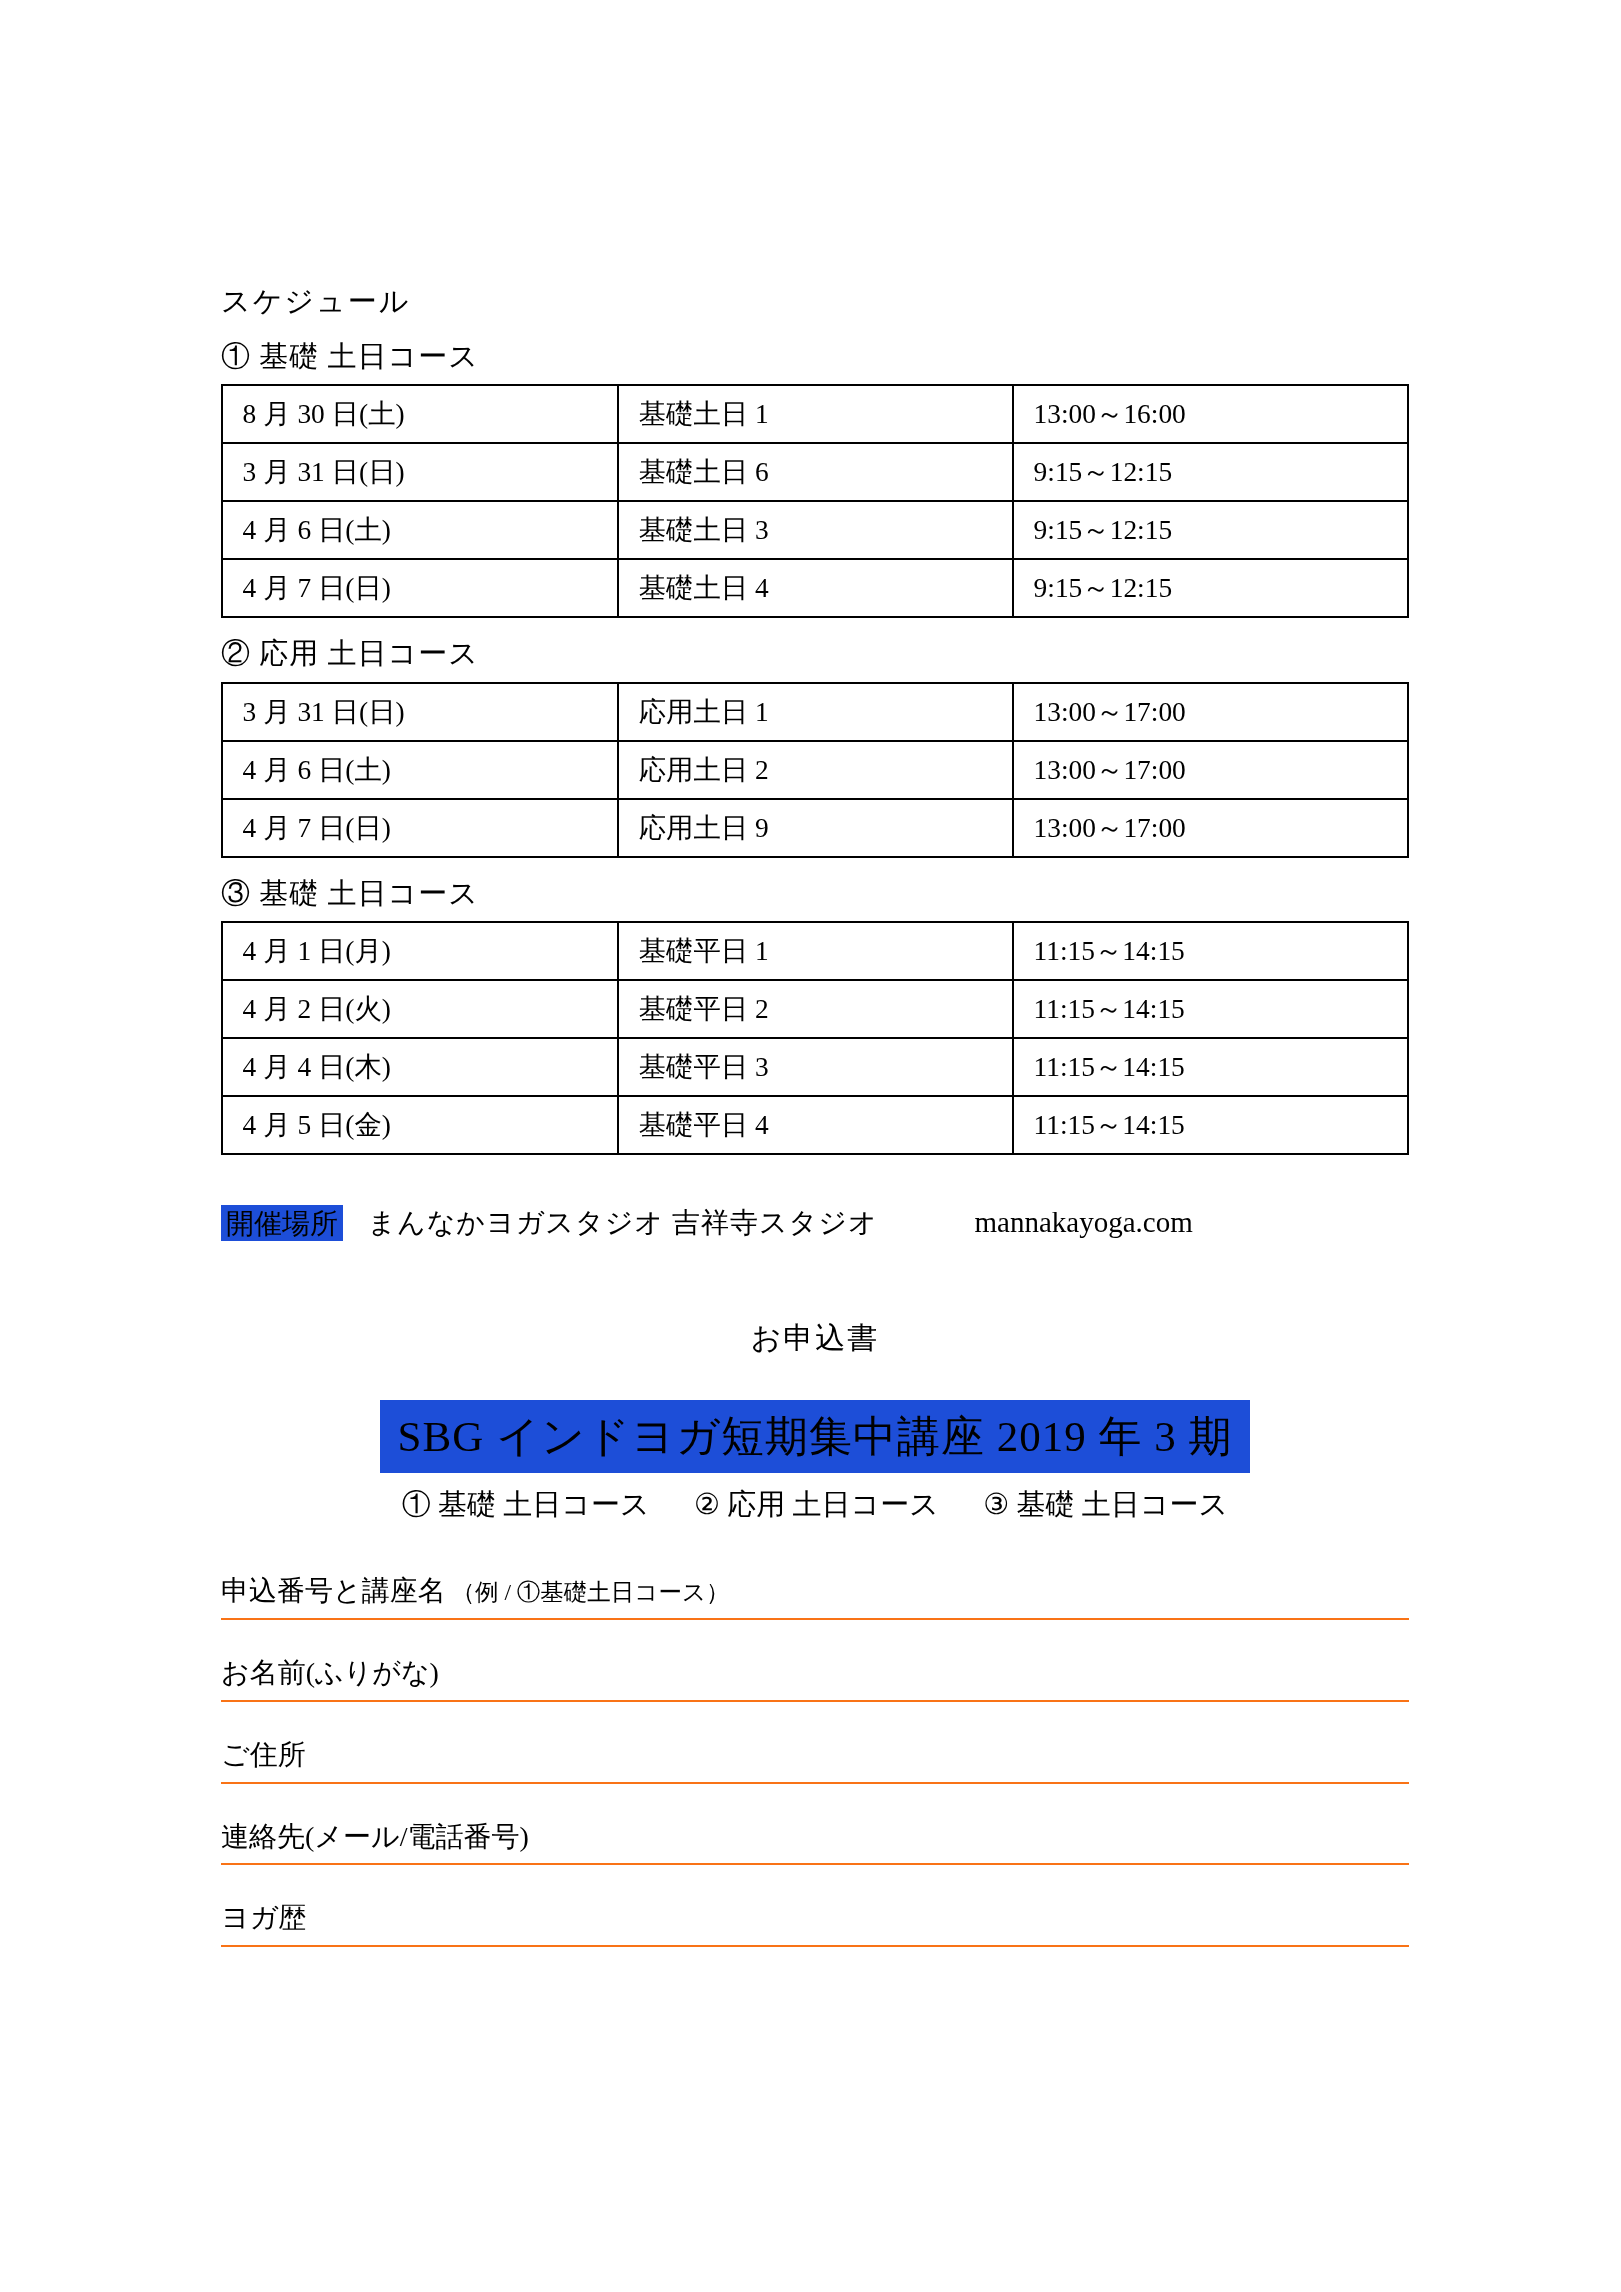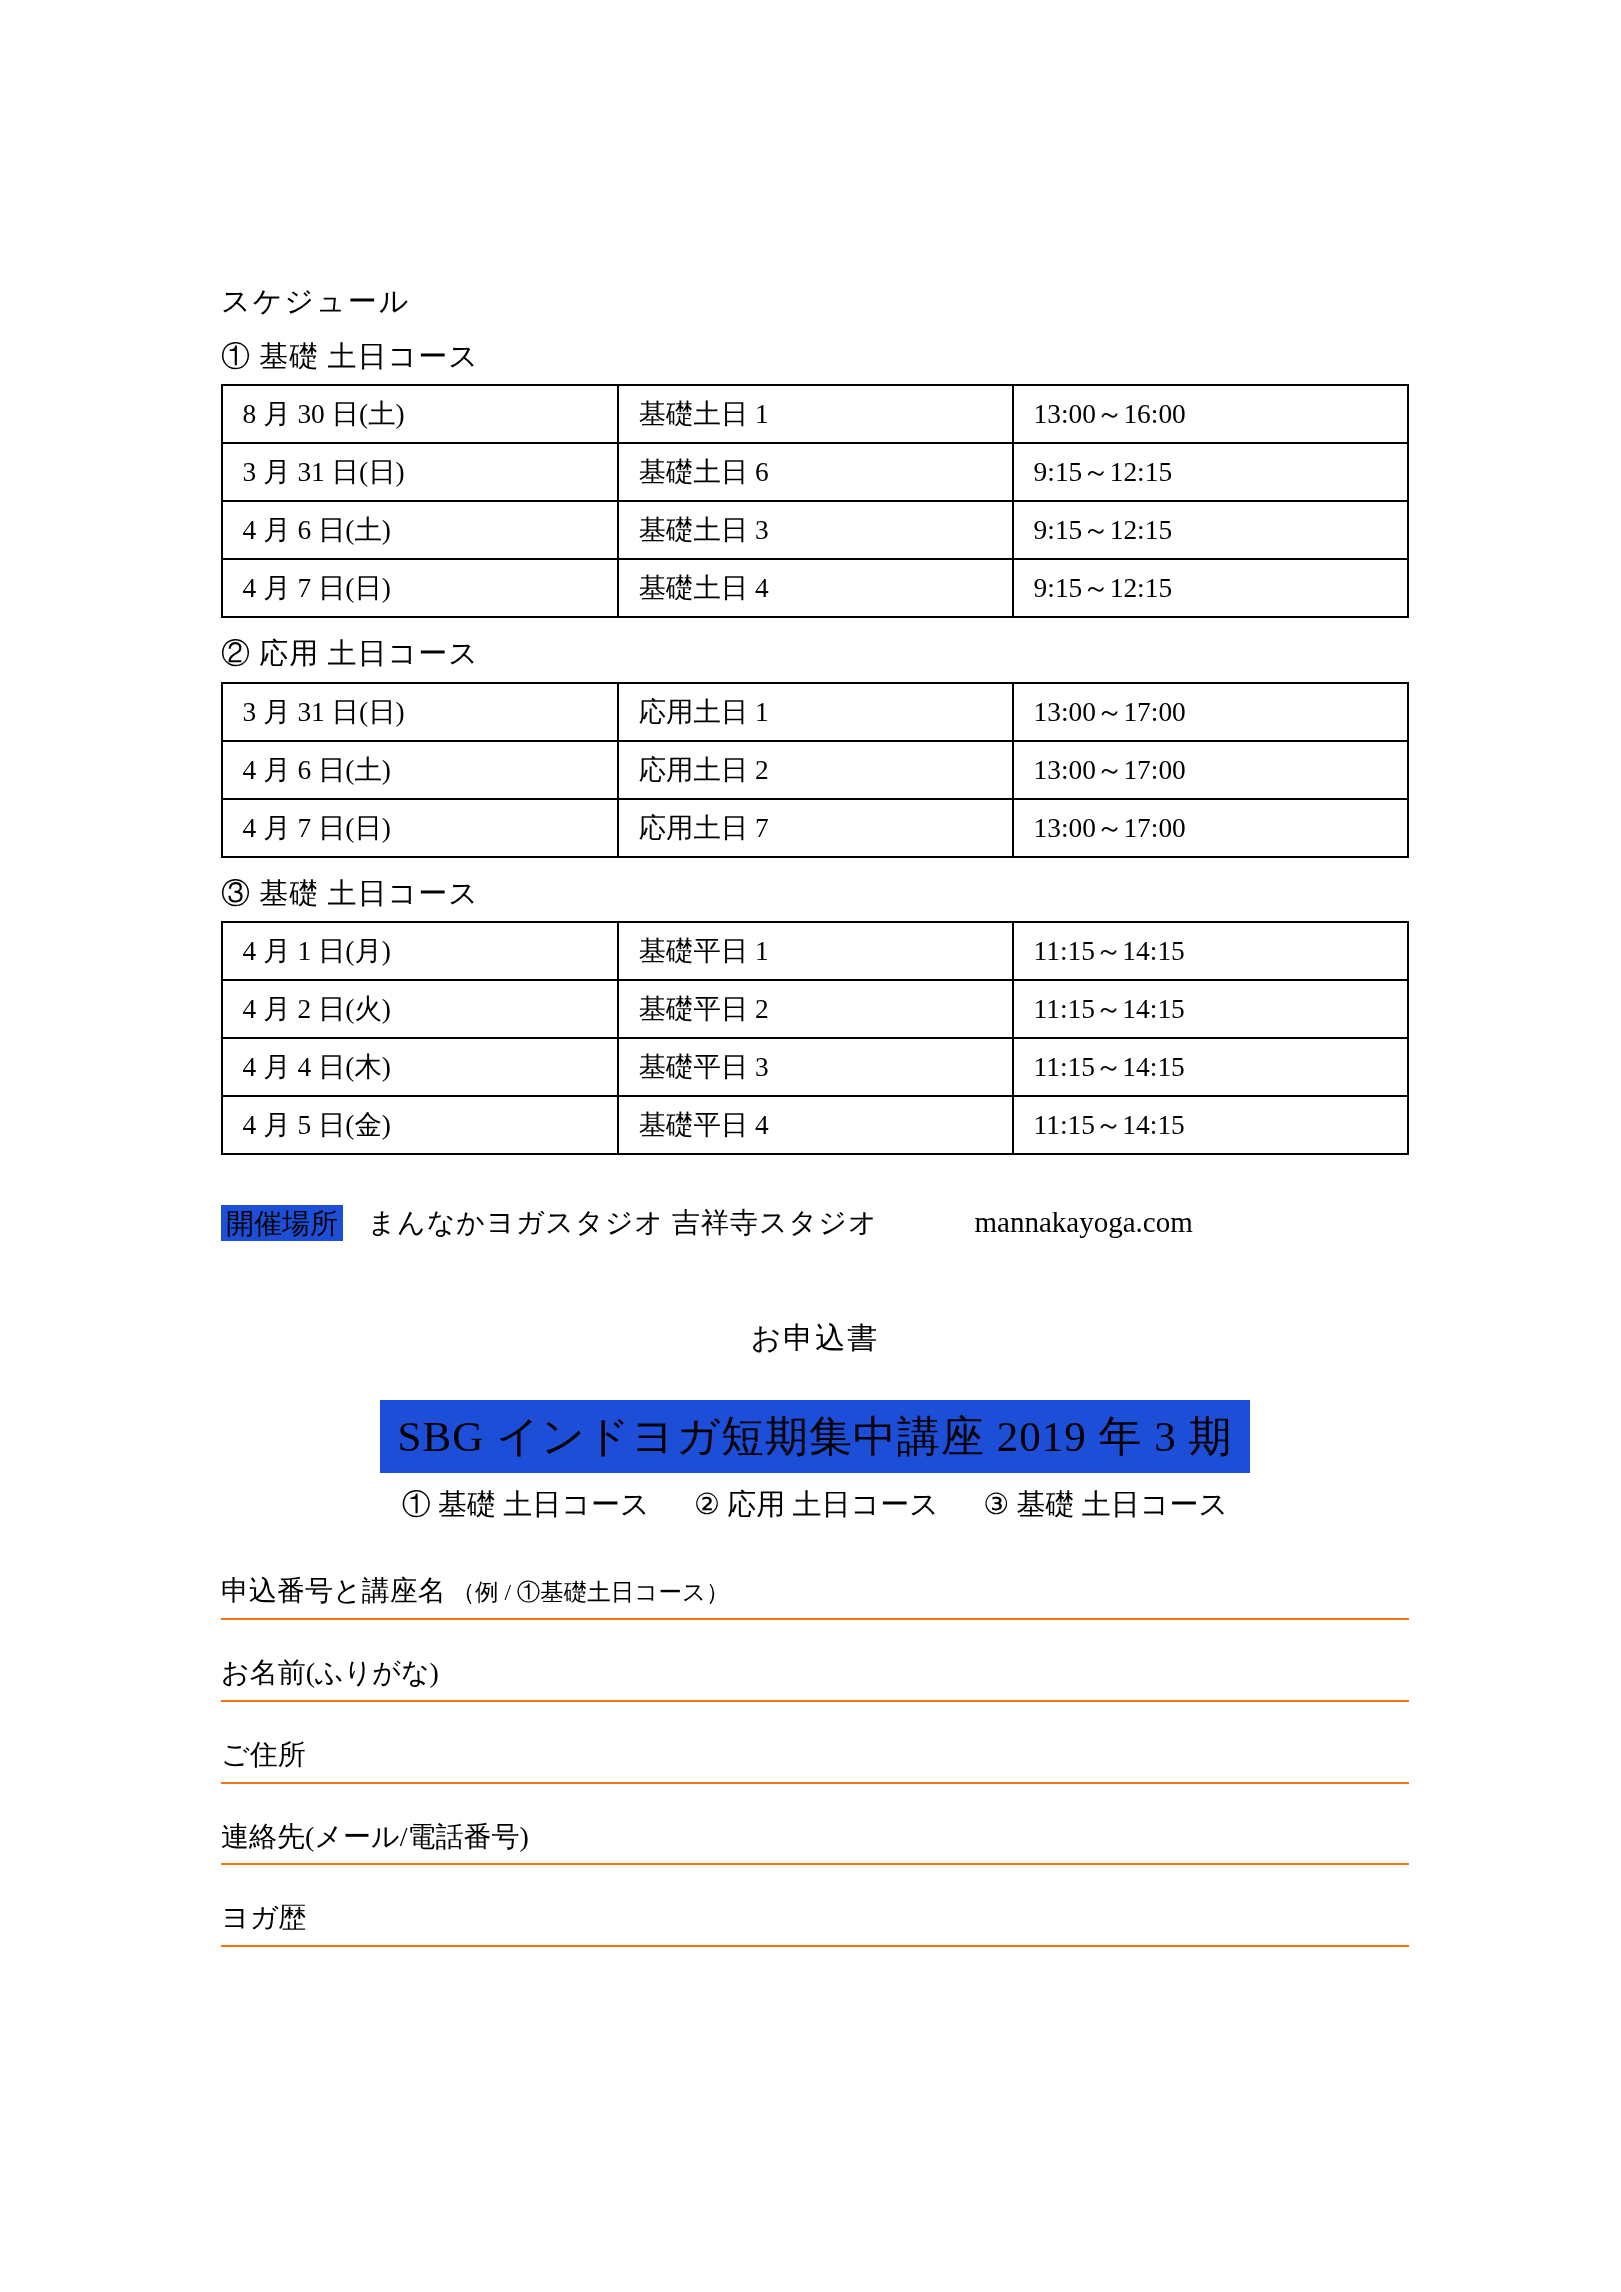--- a/index.html
+++ b/index.html
@@ -146,21 +146,21 @@
           <td class="c-course">応用土日 1</td>
           <td class="c-time">13:00～17:00</td>
         </tr>
         <tr>
           <td class="c-date">4 月 6 日(土)</td>
           <td class="c-course">応用土日 2</td>
           <td class="c-time">13:00～17:00</td>
         </tr>
         <tr>
           <td class="c-date">4 月 7 日(日)</td>
-          <td class="c-course">応用土日 7</td>
+          <td class="c-course">応用土日 9</td>
           <td class="c-time">13:00～17:00</td>
         </tr>
       </tbody>
     </table>
 
     <div class="section-title">③ 基礎 土日コース</div>
     <table class="sched">
       <tbody>
         <tr>
           <td class="c-date">4 月 1 日(月)</td>

